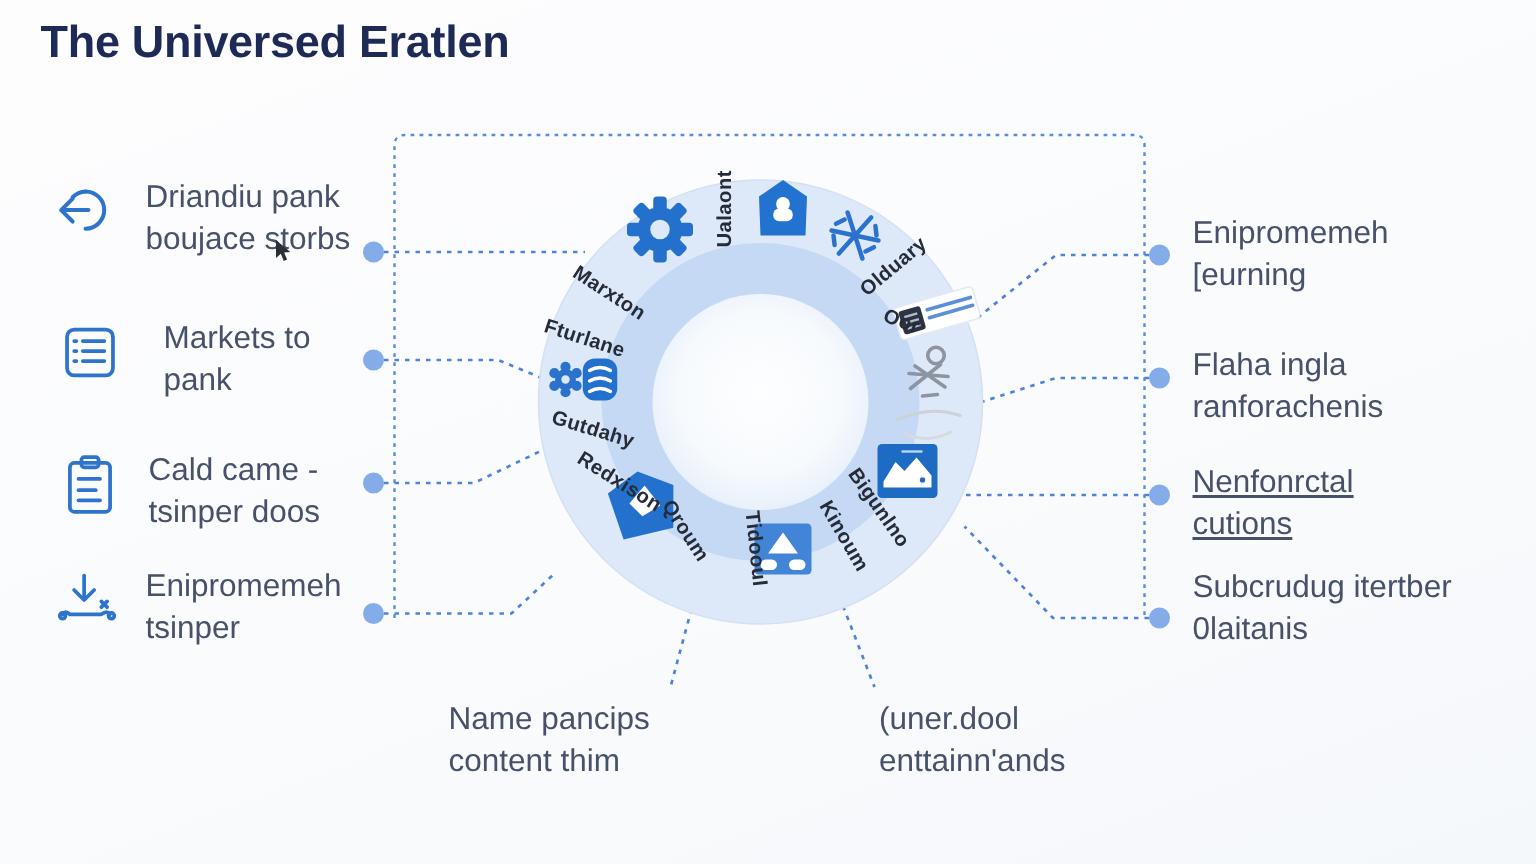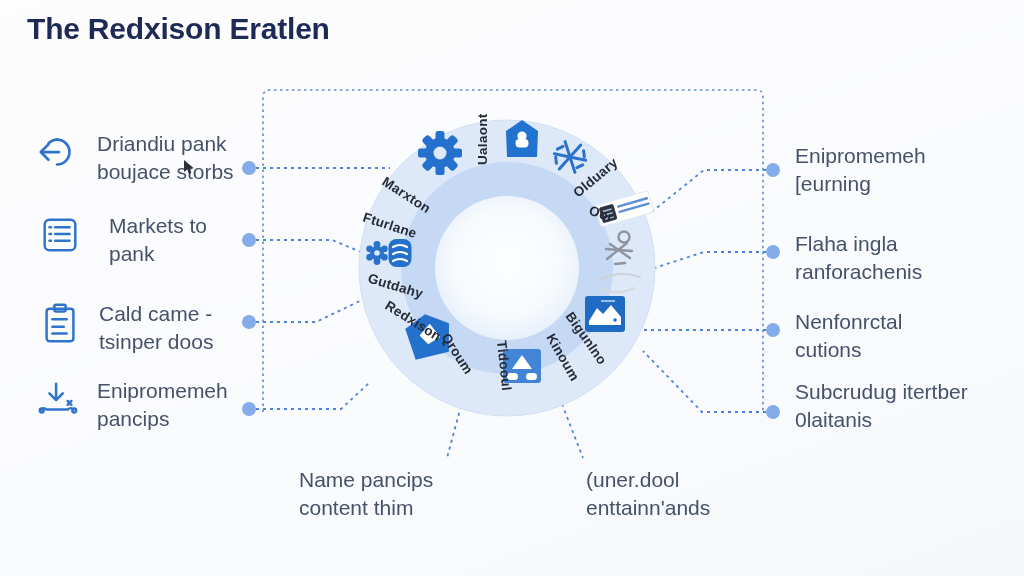--- a/index.html
+++ b/index.html
@@ -23,21 +23,21 @@
   .ring-label{
     font-family:"Liberation Sans", sans-serif; font-size:13.5px; font-weight:700;
     fill:#262b38; letter-spacing:.3px;
   }
 </style>
 </head>
 <body>
 
 <div class="stage">
 
-  <h1 class="title">The Redxison Eratlen</h1>
+  <h1 class="title">The Universed Eratlen</h1>
 
   <svg class="diagram" width="1024" height="576" viewBox="0 0 1024 576">
     <defs>
       <radialGradient id="centerGrad" cx="50%" cy="46%" r="60%">
         <stop offset="0%" stop-color="#fdfeff"></stop>
         <stop offset="62%" stop-color="#f7fafd"></stop>
         <stop offset="100%" stop-color="#e2edfa"></stop>
       </radialGradient>
     </defs>
 
@@ -178,21 +178,21 @@
     <text class="ring-label" transform="translate(384,308) rotate(32)">Redxison</text>
     <text class="ring-label" transform="translate(441,337) rotate(57)">Qroum</text>
     <text class="ring-label" transform="translate(497,341) rotate(84)">Tidooul</text>
     <text class="ring-label" transform="translate(546,337) rotate(60)">Kinoum</text>
     <text class="ring-label" transform="translate(565,316) rotate(55)">Bigunlno</text>
     <text class="ring-label" transform="translate(588,214) rotate(20)">Oor</text>
     <text class="ring-label" transform="translate(578,198) rotate(-40)">Olduary</text>
     <text class="ring-label" transform="translate(487,165) rotate(-90)">Ualaont</text>
   </svg>
 
-  <div class="side-item" style="left:36px; top:130px;">
+  <div class="side-item" style="left:36px; top:118px;">
     <svg class="icon-box" viewBox="0 0 46 46">
       <g fill="none" stroke="#2f74cc" stroke-width="2.8" stroke-linecap="round" stroke-linejoin="round">
         <path d="M22,9 A13,13 0 1 1 22,35"></path>
         <path d="M22,9 A13,13 0 0 0 13,13"></path>
         <line x1="6" y1="22" x2="24" y2="22"></line>
         <path d="M13,14 L5,22 L13,30"></path>
       </g>
     </svg>
     <div class="txt">
       <div>Driandiu pank</div>
@@ -241,33 +241,33 @@
         <path d="M14,16 L21,23 L28,16"></path>
         <path d="M6,33 Q8,30 11,33 H33 Q37,30 39,33"></path>
         <circle cx="6" cy="34" r="2"></circle>
         <circle cx="40" cy="34" r="2"></circle>
         <line x1="33" y1="24" x2="37" y2="28"></line>
         <line x1="37" y1="24" x2="33" y2="28"></line>
       </g>
     </svg>
     <div class="txt">
       <div>Enipromemeh</div>
-      <div>pancips</div>
+      <div>tsinper</div>
     </div>
   </div>
 
   <div class="text-block" style="left:795px; top:142px;">
     <div>Enipromemeh</div>
     <div>[eurning</div>
   </div>
   <div class="text-block" style="left:795px; top:230px;">
     <div>Flaha ingla</div>
     <div>ranforachenis</div>
   </div>
-  <div class="text-block" style="left:795px; top:308px;">
+  <div class="text-block" style="left:795px; top:308px;text-decoration:underline;">
     <div>Nenfonrctal</div>
     <div>cutions</div>
   </div>
   <div class="text-block" style="left:795px; top:378px;">
     <div>Subcrudug itertber</div>
     <div>0laitanis</div>
   </div>
 
   <div class="text-block" style="left:299px; top:466px;">
     <div>Name pancips</div>

